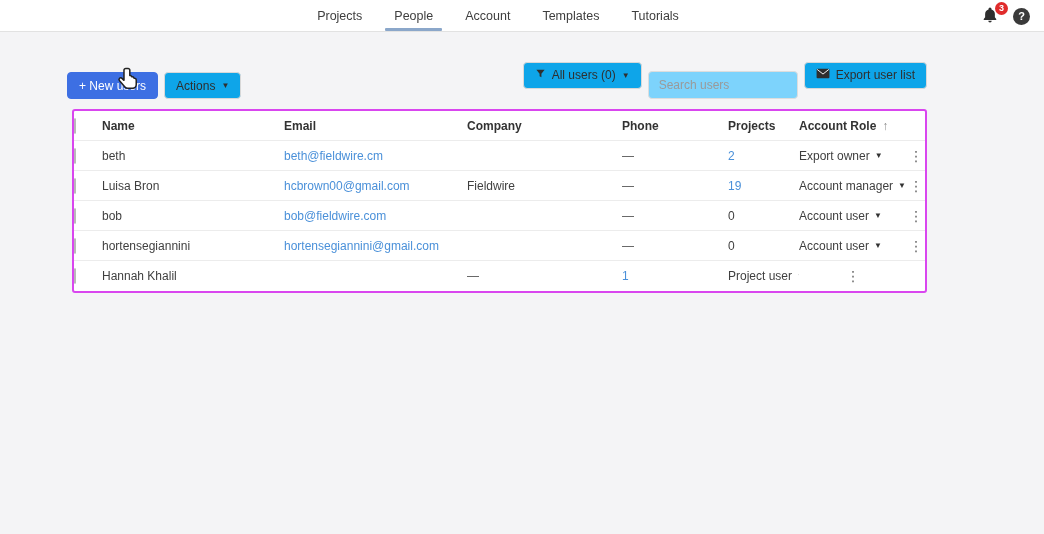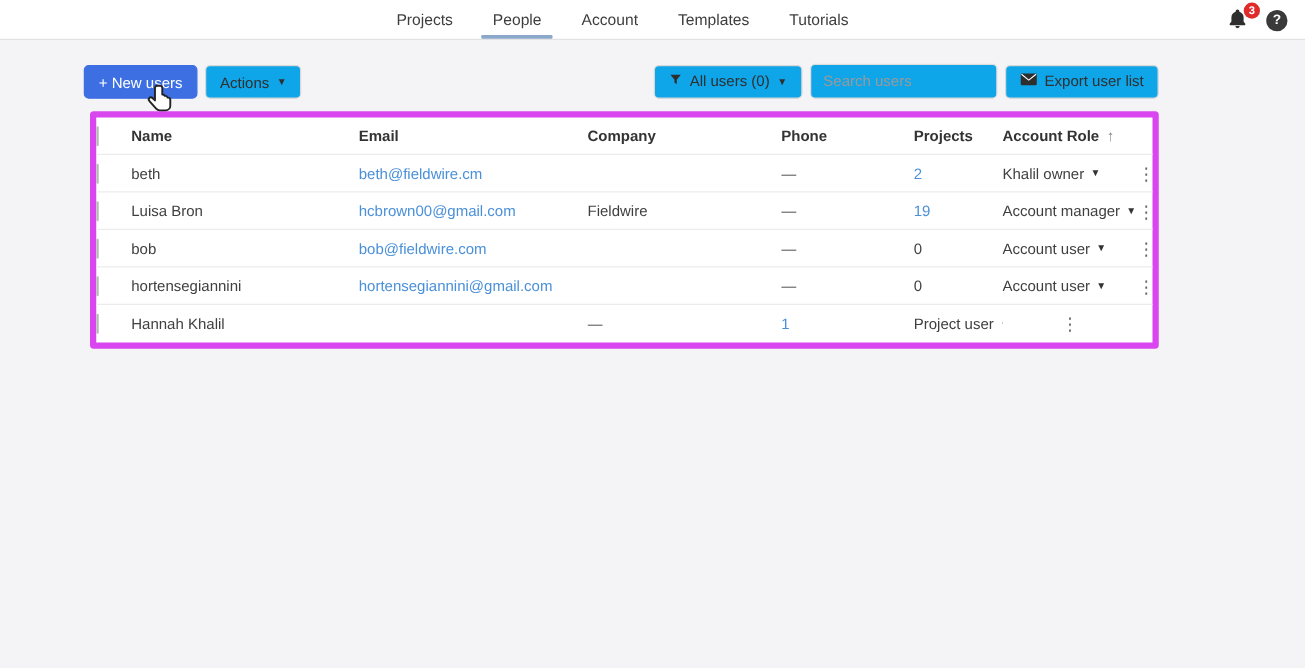--- a/index.html
+++ b/index.html
@@ -24,27 +24,27 @@
               cursor:pointer; }
 
   
   .toolbar { margin:19px 117px 0 67px; display:flex; justify-content:space-between; align-items:flex-end; }
   .tb-group { display:flex; gap:6px; align-items:center; }
   .btn { height:27px; border:1px solid #d8d8d8; background:#0ea5e9; border-radius:4px;
          font-family:"Liberation Sans", sans-serif; font-size:12px; color:#2f2f2f;
          display:inline-flex; align-items:center; gap:6px; padding:0 11px; cursor:pointer; }
   .btn.primary { background:#3d6fe3; border-color:#3d6fe3; color:#fff; }
   .caret { font-size:8px; color:inherit; }
-  .search-box { height:28px; width:150px; border:1px solid #ddd; border-radius:4px; background:#0ea5e9;
-                font-family:"Liberation Sans", sans-serif; font-size:12px; padding:0 10px; color:#3f3f3f; }
+  .search-box { height:28px; width:150px; border:1px solid #ddd; border-radius:4px; background:#7dd3fc;
+                font-family:"Liberation Sans", sans-serif; font-size:12px; padding:0 10px; color:#3f3f3f;margin-top:20px; }
   .search-box::placeholder { color:#9a9a9a; }
 
   
   .table-card { margin:10px 117px 0 72px; width:855px; background:#fff;
-                border:5px solid #d946ef; border-radius:3px; }
+                border:2px solid #d946ef; border-radius:3px; }
   .trow { display:grid; grid-template-columns:28px 182px 183px 155px 106px 71px 108px 1fr;
           align-items:center; height:30px; border-bottom:1px solid #ececec; font-size:12px; }
   .trow:last-child { border-bottom:none; }
   .trow.head { font-weight:bold; color:#333; }
   .cb { width:13px; height:13px; border:1px solid #b9b9b9; border-radius:2px; background:#fff;
         margin:0 auto; cursor:pointer; }
   .cell { overflow:hidden; white-space:nowrap; text-overflow:ellipsis; padding-right:8px; }
   .link { color:#4a90d9; cursor:pointer; text-decoration:none; }
   .num { color:#3f3f3f; }
   .num.link { color:#4a90d9; }
@@ -148,21 +148,21 @@
   <div id="rows-container">
   <div class="trow">
     <div><span class="cb"></span></div>
     <div class="cell">beth</div>
     <div class="cell"><a class="link">beth@fieldwire.cm</a></div>
     <div class="cell"></div>
     <div class="cell dash">—</div>
     <div class="cell"><span class="num link">2</span></div>
     <div class="cell">
       <span class="role">
-        <span>Khalil owner</span>
+        <span>Export owner</span>
             <span class="caret">▼</span>
       </span>
     </div>
     <div class="kebab">⋮</div>
   </div>
 
   <div class="trow">
     <div><span class="cb"></span></div>
     <div class="cell">Luisa Bron</div>
     <div class="cell"><a class="link">hcbrown00@gmail.com</a></div>

